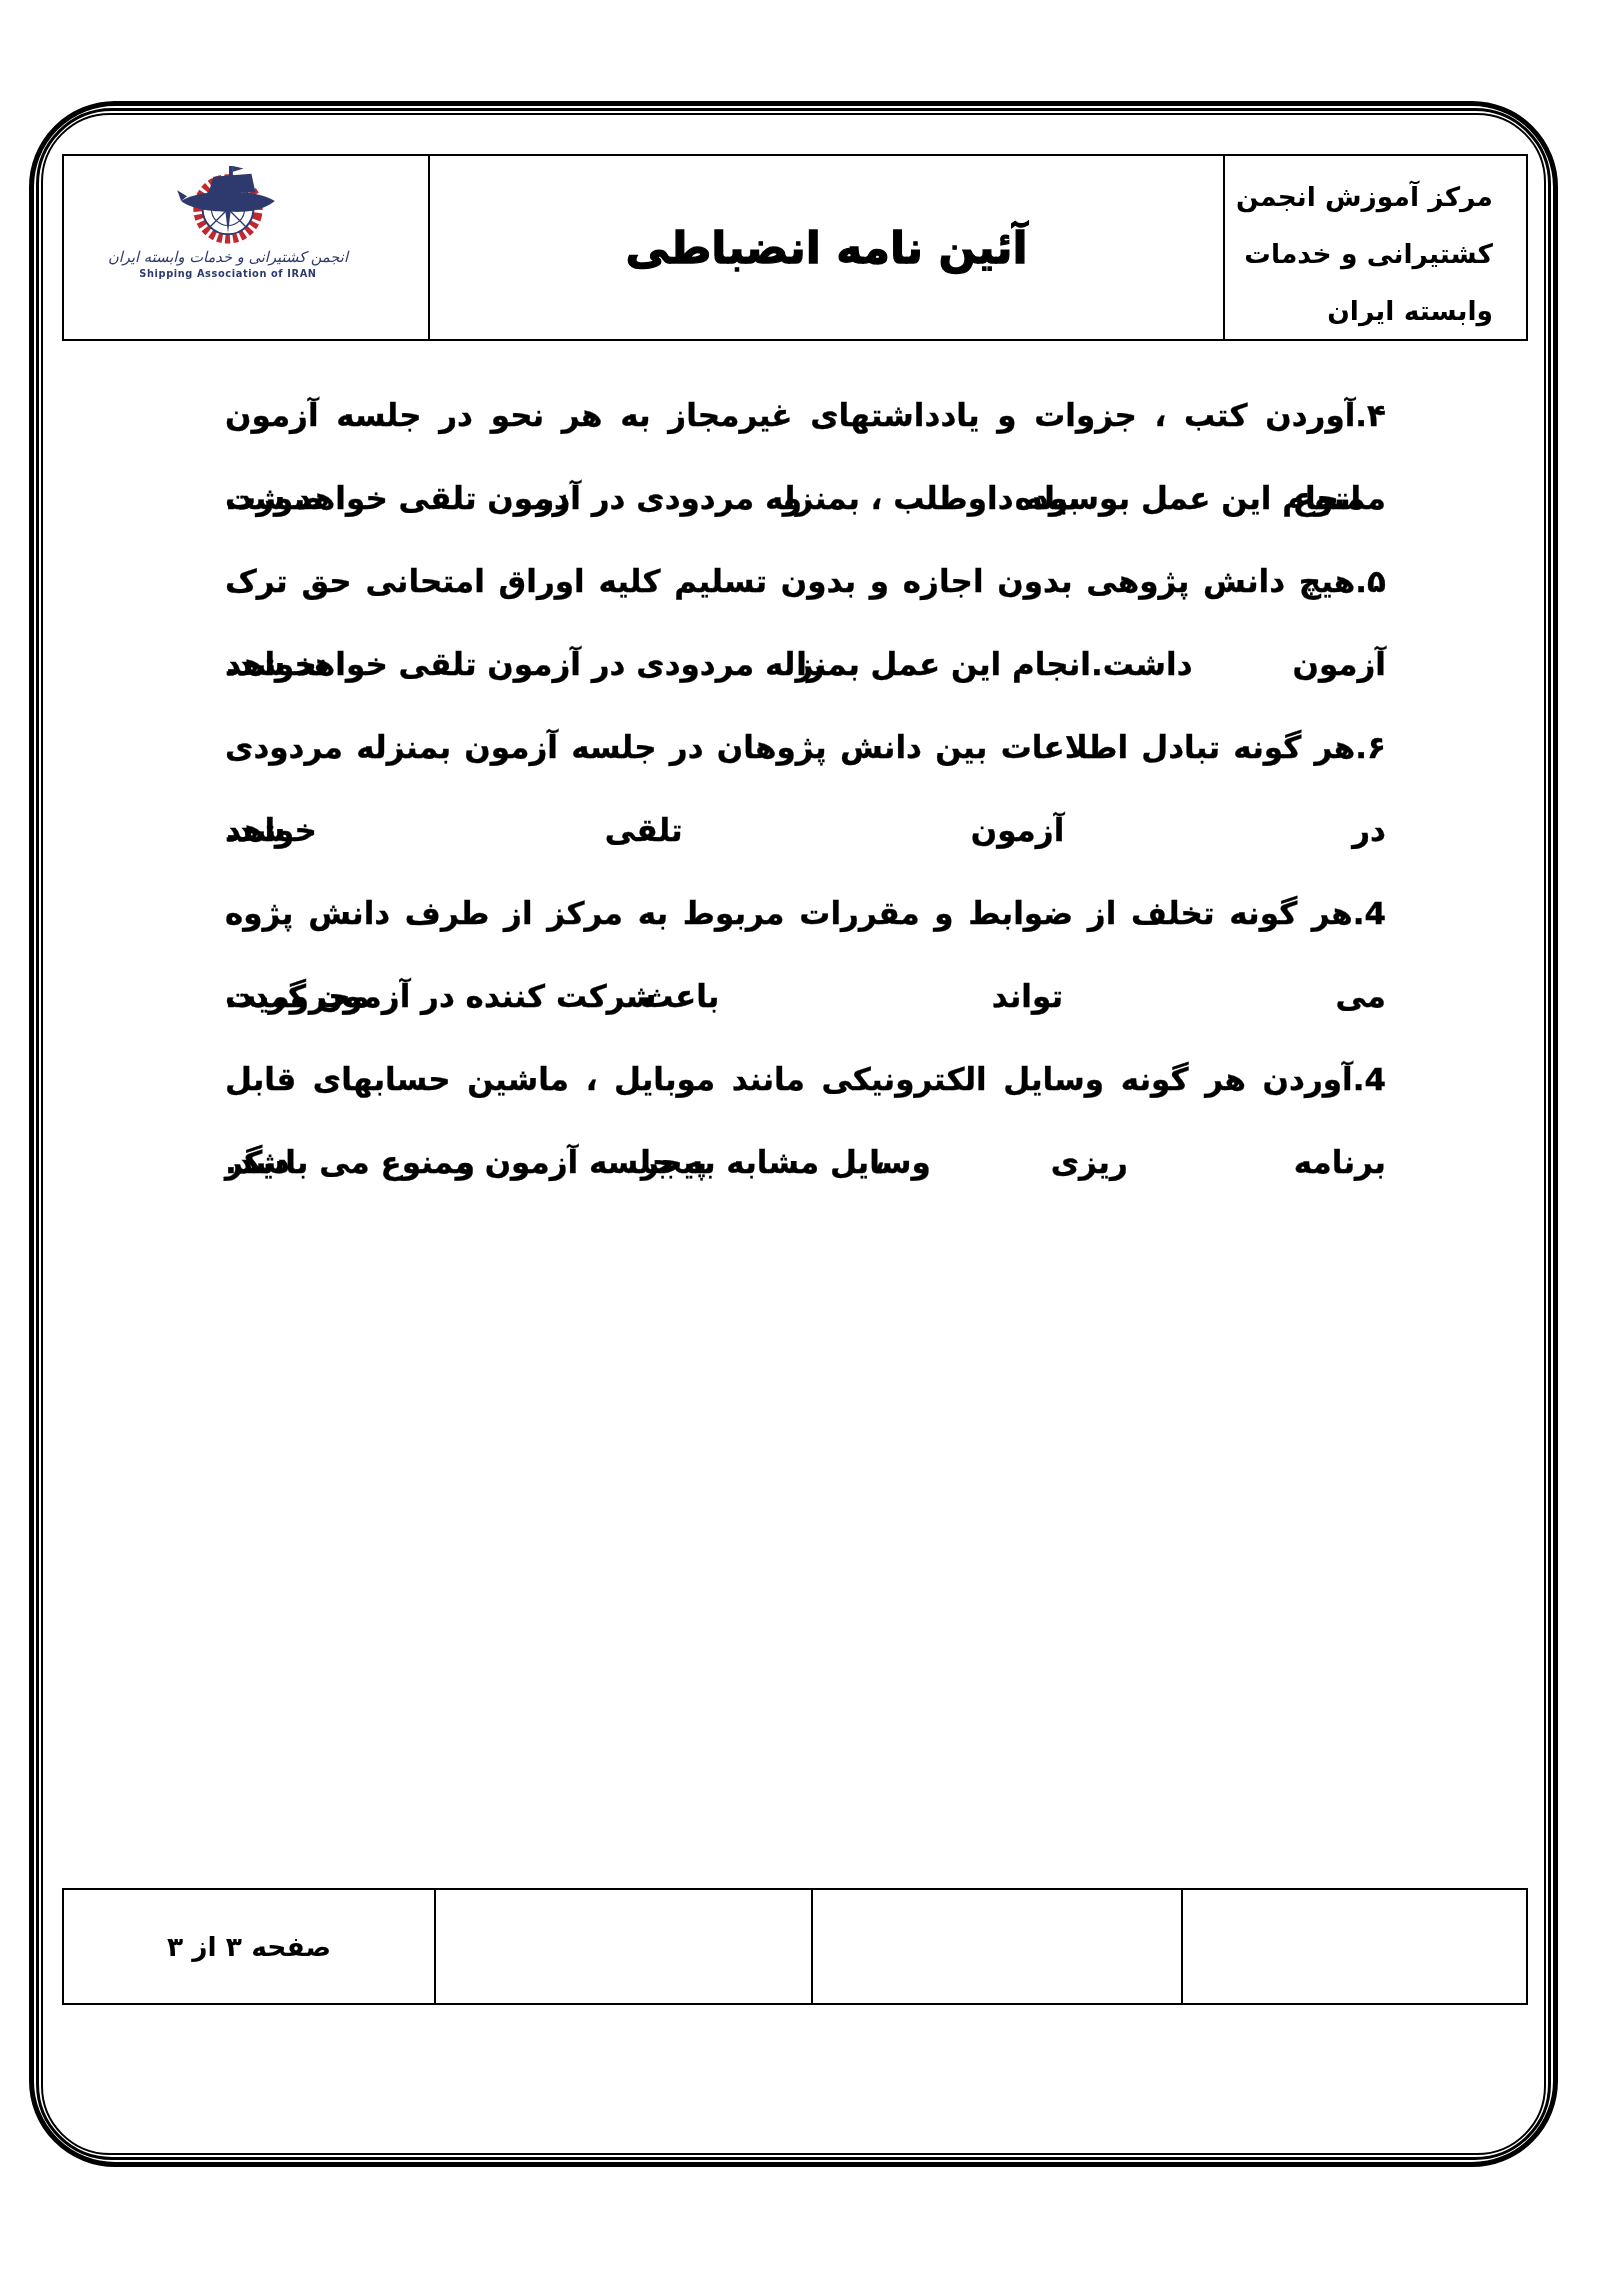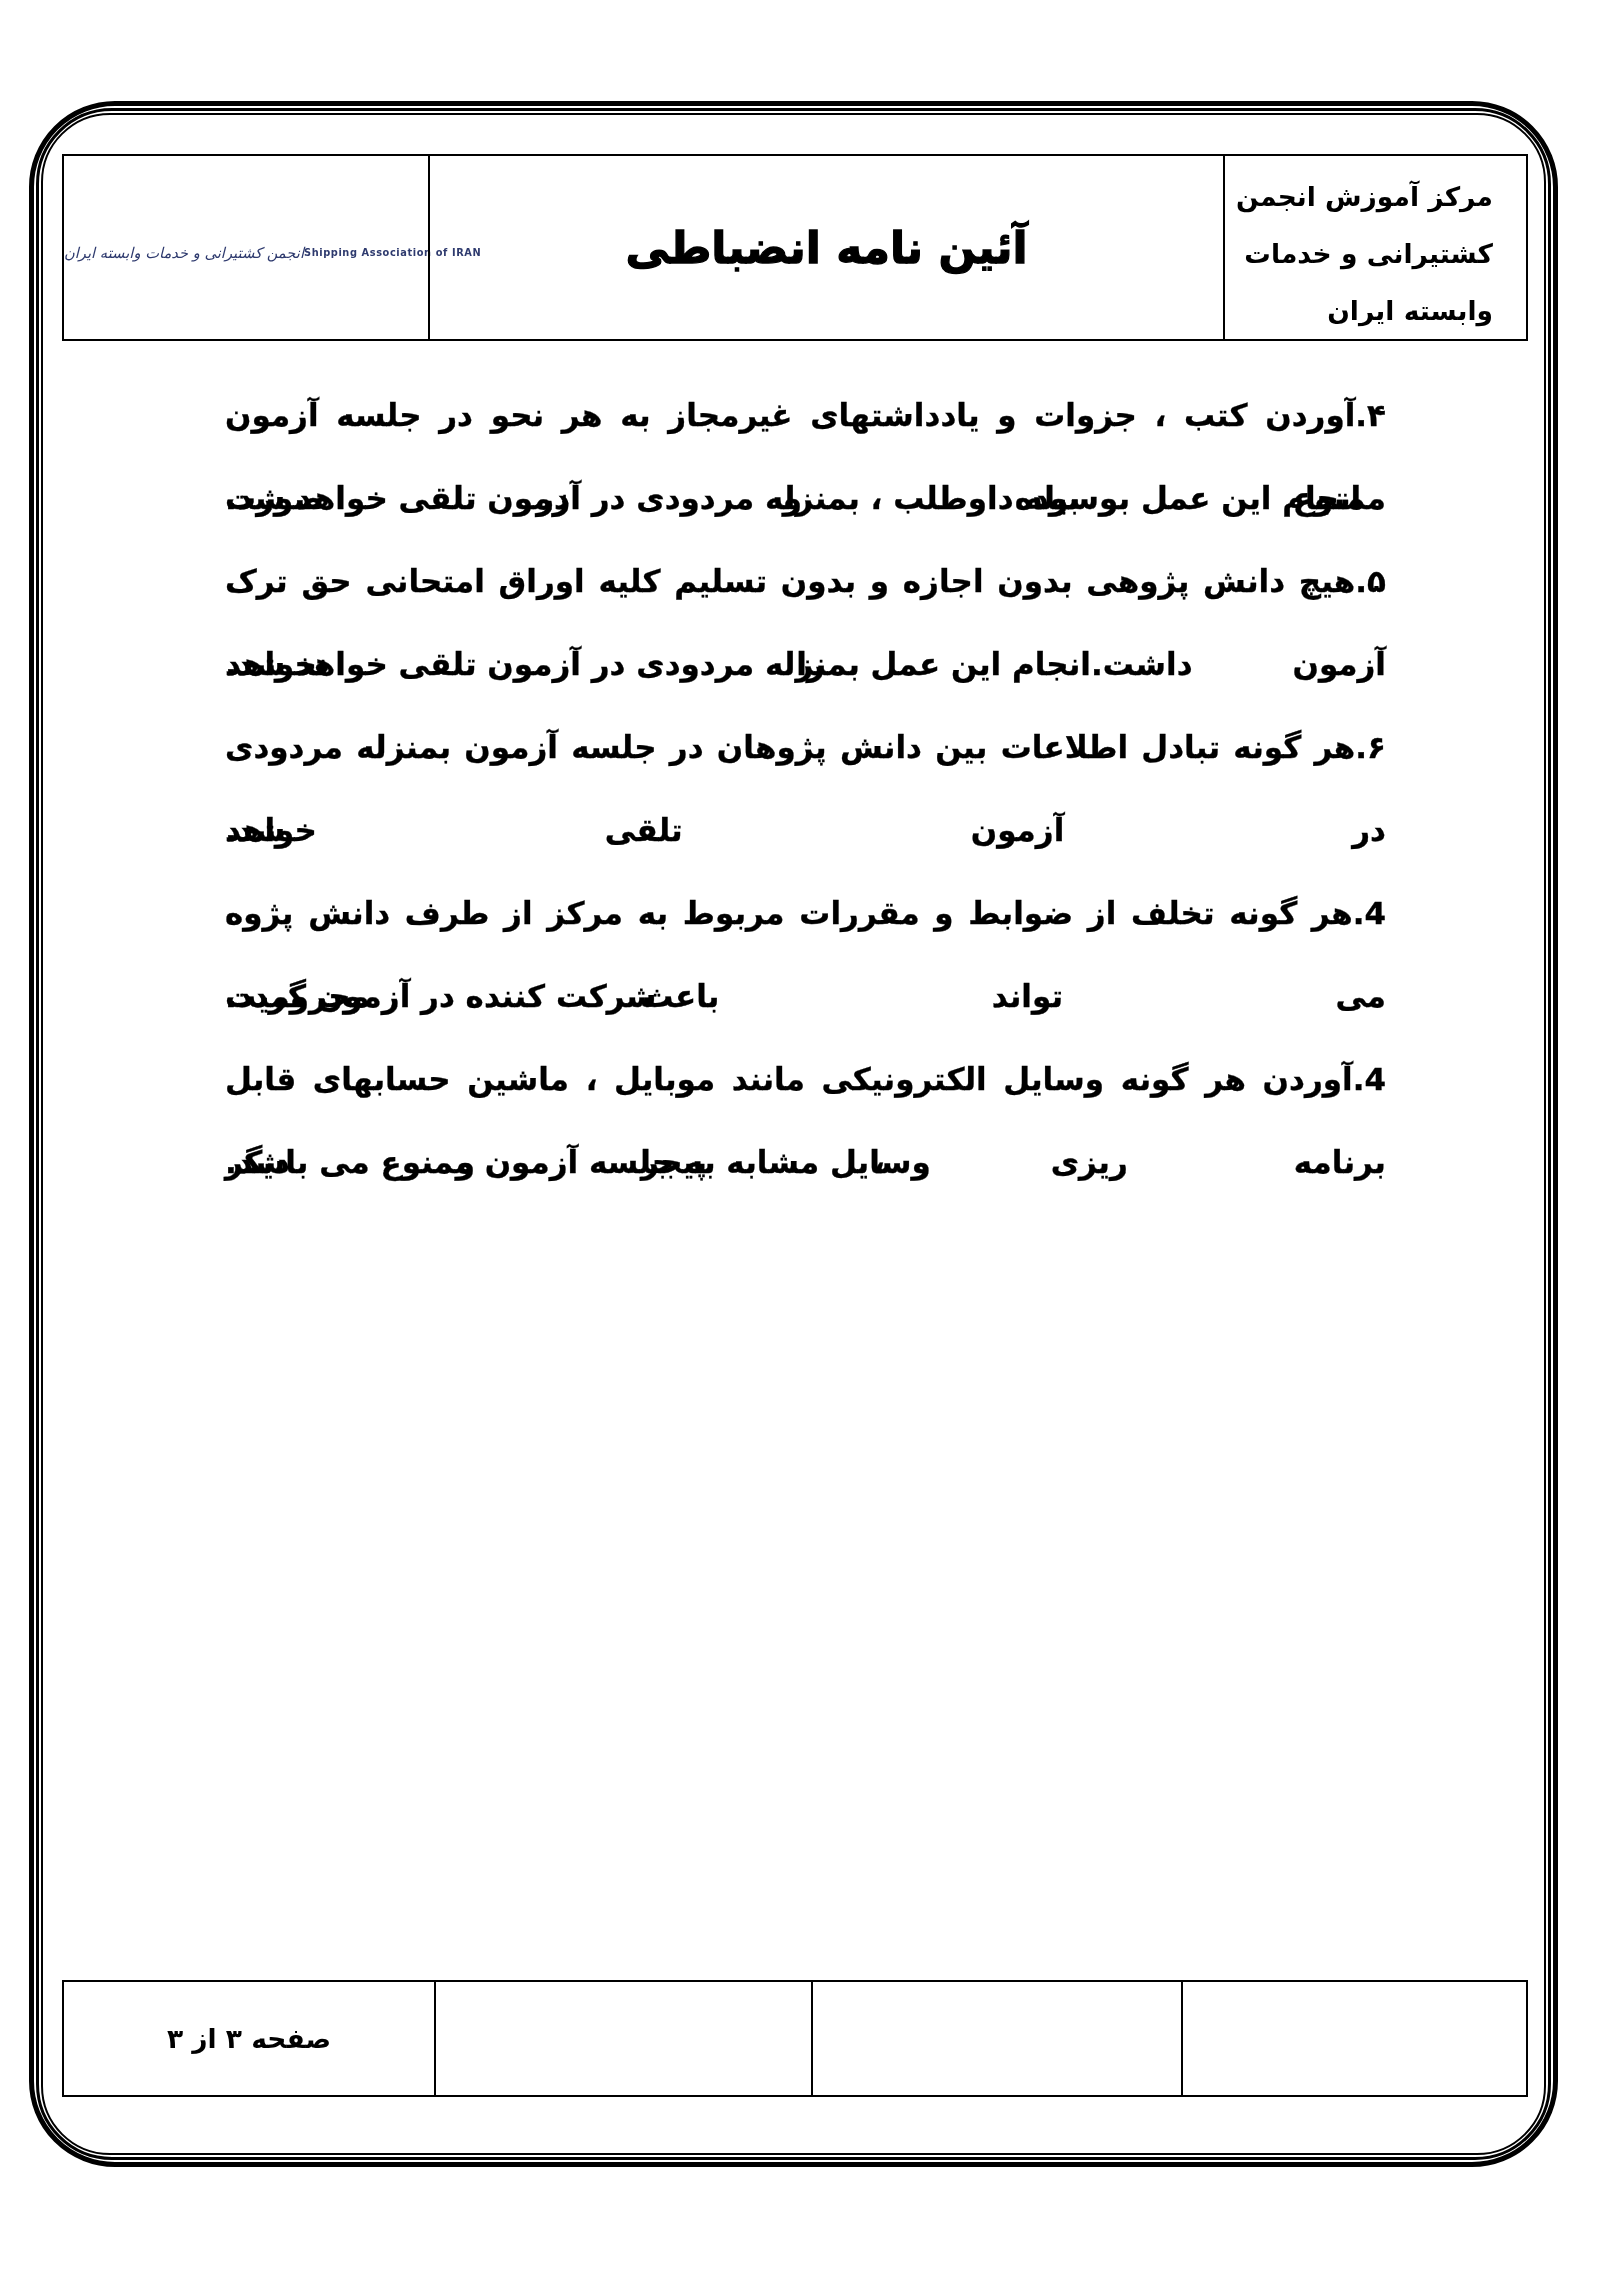--- a/index.html
+++ b/index.html
@@ -13,21 +13,21 @@
   .b1 { position:absolute; left:29px; top:101px; width:1529px; height:2066px;
         border:5.9px solid #000; border-radius:86px; box-sizing:border-box; }
   .b2 { position:absolute; inset:2px; border:3.9px solid #000; border-radius:76px; }
   .b3 { position:absolute; inset:2px; border:2px solid #000; border-radius:69px; }
 
   
   .header-table {
     position:absolute; left:62px; top:154px; width:1466px; height:187px;
     border:2px solid #000; box-sizing:border-box; display:flex; background:#fff;
   }
-  .logo-cell { width:328px; box-sizing:border-box; display:flex; 
+  .logo-cell { width:328px; box-sizing:border-box; display:flex; flex-direction:column;
                align-items:center; padding-top:7.8px; }
   .title-cell { flex:1; border-left:2px solid #000; border-right:2px solid #000;
                 box-sizing:border-box; display:flex; align-items:center; justify-content:center;margin-left:36px; }
   .org-cell { width:301px; box-sizing:border-box; padding:11.8px 33px 0 7.8px;
               text-align:right; direction:rtl; font-weight:bold; font-size:26.5px; line-height:57px; }
 
   .title { font-size:44px; font-weight:bold; -webkit-text-stroke:1.3px #000; direction:rtl; }
 
   .logo-fa { font-size:14.7px; color:#2e3a6e; direction:rtl; font-style:italic; margin-top:2px; white-space:nowrap; }
   .logo-en { font-size:9.8px; color:#2e3a6e; font-weight:bold; letter-spacing:0.6px; margin-top:2.9px; white-space:nowrap; }
@@ -35,21 +35,21 @@
   
   .rules {
     position:absolute; left:225px; top:374px; width:1161px;
     direction:rtl; font-weight:bold; font-size:31px; -webkit-text-stroke:0.3px #000;
   }
   .line { height:83px; line-height:83px; text-align:left; }
   .line.full { text-align:justify; text-align-last:justify; text-justify:inter-word; }
 
   
   .footer-table {
-    position:absolute; left:62px; top:1980px; width:1466px; height:117px;
+    position:absolute; left:62px; top:1888px; width:1466px; height:117px;
     border:2px solid #000; box-sizing:border-box; display:flex; background:#fff;
   }
   .fcell { box-sizing:border-box; height:100%; }
   .fcell.c1 { width:370px; display:flex; align-items:center; justify-content:center; }
   .fcell.c2 { width:377px; border-left:2px solid #000; }
   .fcell.c3 { width:370px; border-left:2px solid #000; }
   .fcell.c4 { flex:1; border-left:2px solid #000; }
   .page-label { font-size:26.5px; font-weight:bold; direction:rtl; }
 </style>
 </head>

